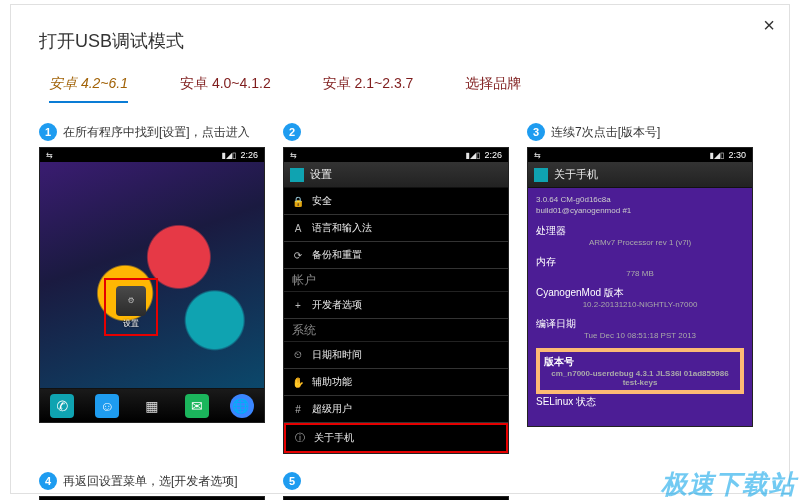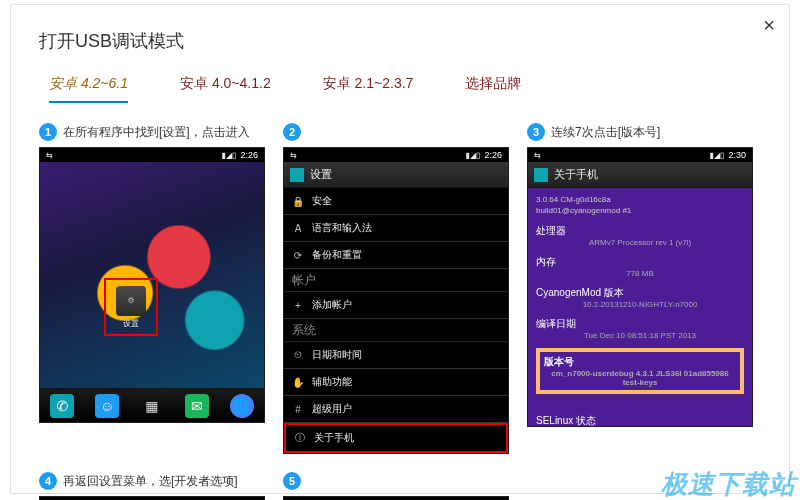--- a/index.html
+++ b/index.html
@@ -133,21 +133,21 @@
               <span class="ri-icon">A</span>
               <span>语言和输入法</span>
             </div>
           <div class="rowitem">
               <span class="ri-icon">⟳</span>
               <span>备份和重置</span>
             </div>
           <div class="section-label">帐户</div>
           <div class="rowitem">
               <span class="ri-icon">+</span>
-              <span>添加帐户</span>
+              <span>开发者选项</span>
             </div>
           <div class="section-label">系统</div>
           <div class="rowitem">
               <span class="ri-icon">⏲</span>
               <span>日期和时间</span>
             </div>
           <div class="rowitem">
               <span class="ri-icon">✋</span>
               <span>辅助功能</span>
             </div>
@@ -200,21 +200,21 @@
               <div class="ab-sub">10.2-20131210-NIGHTLY-n7000</div>
             </div>
           <div class="ab-block">
               <div class="ab-title">编译日期</div>
               <div class="ab-sub">Tue Dec 10 08:51:18 PST 2013</div>
             </div>
           <div class="buildbox">
             <div class="ab-title">版本号</div>
             <div class="ab-sub">cm_n7000-userdebug 4.3.1 JLS36I 01ad855986 test-keys</div>
           </div>
-          <div class="ab-title" style="margin-top:20px;">SELinux 状态</div>
+          <div class="ab-title" style="margin-top:1px;">SELinux 状态</div>
         </div>
       </div>
     </div>
 
     <div class="step step-small">
       <div class="step-header">
         <div class="badge">4</div>
         <span>再返回设置菜单，选[开发者选项]</span>
       </div>
       <div class="phone screen-dark phone-short">

